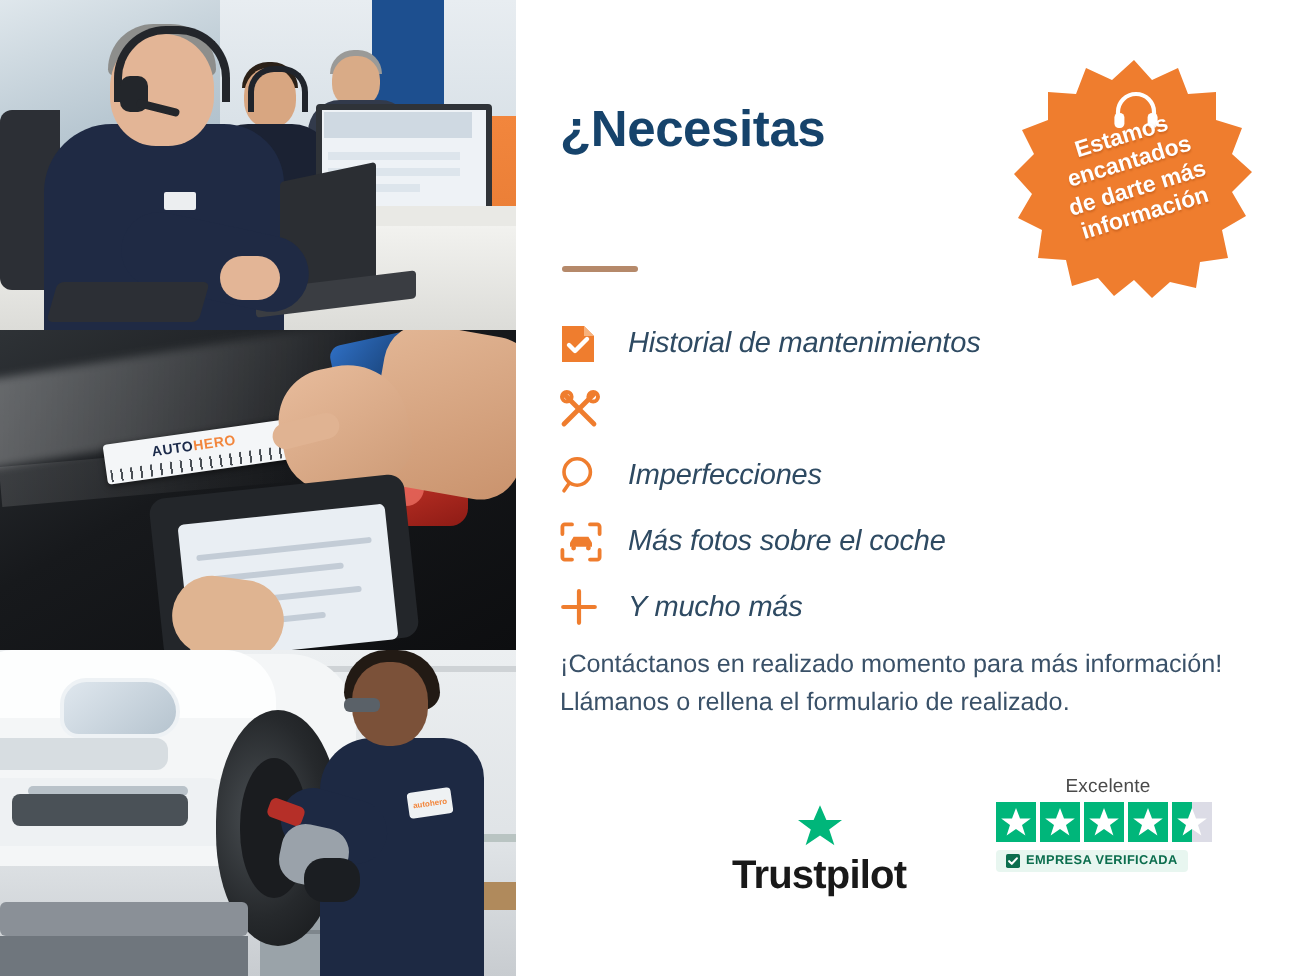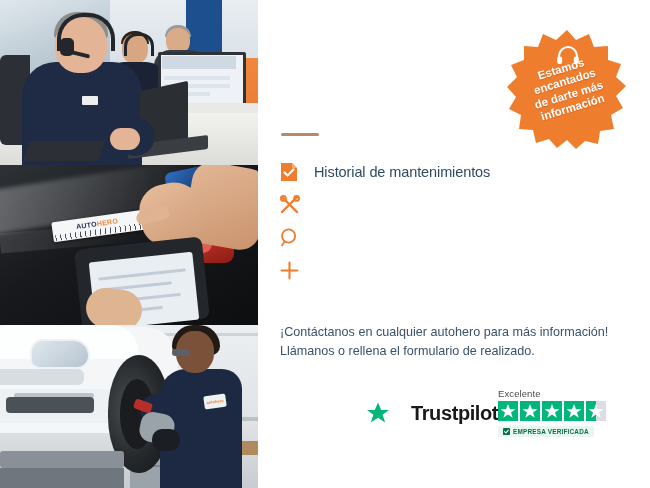--- a/index.html
+++ b/index.html
@@ -129,35 +129,35 @@
 
   
   .badge{position:absolute;left:248px;top:28px;width:122px;height:122px;}
   .badge svg{position:absolute;left:0;top:0;}
   .badge .hp{position:absolute;left:50px;top:17px;width:24px;height:20px;}
   .badge .btext{position:absolute;left:10px;top:34px;width:102px;
       transform:rotate(-17deg);text-align:center;
       font-size:11.5px;line-height:1.16;font-weight:700;color:#ffffff;
       text-shadow:0 1px 1px rgba(150,60,10,.35);}
 
-  .features{position:absolute;left:22px;top:155px;width:270px;}
+  .features{position:absolute;left:22px;top:155px;width:270px;font-style:italic;}
   .feat{display:flex;align-items:center;height:33px;}
   .feat .ico{width:34px;flex:0 0 34px;display:flex;align-items:center;justify-content:flex-start;}
   .feat .ftxt{font-size:14.5px;color:#2e4a62;letter-spacing:-.1px;}
 
   .para{position:absolute;left:22px;top:323px;width:360px;
       font-size:12.6px;line-height:1.5;color:#3a5168;}
   .para span{display:block;}
 
   
   .tp{position:absolute;left:108px;top:388px;width:288px;height:60px;}
-  .tp-logo{position:absolute;left:0px;top:14px;display:flex;gap:21px;}
+  .tp-logo{position:absolute;left:0px;top:14px;display:flex;align-items:center;gap:2px;flex-direction:column;}
   .tp-logo .name{font-size:20px;font-weight:700;color:#191919;letter-spacing:-.4px;}
   .tp-right{position:absolute;left:132px;top:0px;width:112px;}
-  .tp-excelente{font-size:9.5px;color:#4a4a4a;margin-bottom:2px;letter-spacing:.1px;}
+  .tp-excelente{font-size:9.5px;color:#4a4a4a;margin-bottom:2px;letter-spacing:.1px;text-align:center;}
   .tp-stars{display:flex;gap:2px;}
   .tp-stars .st{position:relative;width:20px;height:20px;background:#00b67a;overflow:hidden;}
   .tp-stars .st.half{background:linear-gradient(90deg,#00b67a 0 50%,#dcdce6 50% 100%);}
   .tp-stars .st svg{position:absolute;left:2px;top:2px;}
   .tp-verified{margin-top:3px;display:inline-flex;align-items:center;gap:3px;
       background:#e8f6f0;border-radius:2px;padding:2px 5px;}
   .tp-verified .vtxt{font-size:6.4px;font-weight:700;color:#0c6e4e;letter-spacing:.2px;}
 </style>
 </head>
 <body>
@@ -258,20 +258,21 @@
         <div class="tool"></div>
       <div class="mech-glove"></div>
         <div class="mech-glove2"></div>
     </div>
 
   </div>
 
   <div class="content">
 
     <div class="heading">
+      <span class="l1">¿Necesitas</span>
     </div>
     <div class="rule"></div>
 
     <div class="badge">
       <svg width="122" height="122" viewBox="0 0 122 122">
         <path fill="#ef7d2e" d="M61 2 L70 12 L83 6 L88 19 L102 18 L102 32 L115 36 L110 49 L120 58 L110 68
         L117 80 L105 87 L108 101 L94 103 L92 116 L79 113 L70 121 L61 112 L51 120 L43 111 L30 115 L27 102
         L13 101 L15 87 L3 81 L10 69 L1 59 L11 49 L5 37 L18 32 L18 18 L32 19 L37 6 L50 12 Z"></path>
       </svg>
       <svg class="hp" viewBox="0 0 24 20">
@@ -311,35 +312,51 @@
         </span>
       </div>
 
       <div class="feat">
         <span class="ico">
           <svg width="19" height="19" viewBox="0 0 19 19">
             <circle cx="8.6" cy="8" r="6.6" fill="none" stroke="#ef7d2e" stroke-width="1.8"></circle>
             <path d="M4.6 13.6 L2 17.4" stroke="#ef7d2e" stroke-width="1.8" stroke-linecap="round"></path>
           </svg>
         </span>
-      </div>
-
+        <span class="ftxt">Imperfecciones</span>
+      </div>
+
+      <div class="feat">
+        <span class="ico">
+          <svg width="21" height="20" viewBox="0 0 21 20">
+            <path d="M1.2 6 V2.4 A1.2 1.2 0 0 1 2.4 1.2 H6" fill="none" stroke="#ef7d2e" stroke-width="1.9" stroke-linecap="round"></path>
+            <path d="M15 1.2 H18.6 A1.2 1.2 0 0 1 19.8 2.4 V6" fill="none" stroke="#ef7d2e" stroke-width="1.9" stroke-linecap="round"></path>
+            <path d="M19.8 14 V17.6 A1.2 1.2 0 0 1 18.6 18.8 H15" fill="none" stroke="#ef7d2e" stroke-width="1.9" stroke-linecap="round"></path>
+            <path d="M6 18.8 H2.4 A1.2 1.2 0 0 1 1.2 17.6 V14" fill="none" stroke="#ef7d2e" stroke-width="1.9" stroke-linecap="round"></path>
+            <path d="M5 12.4 h11 v-2 l-1.8-3 h-7.4 l-1.8 3 Z" fill="#ef7d2e"></path>
+            <circle cx="6.8" cy="13" r="1.2" fill="#ef7d2e"></circle>
+            <circle cx="14.2" cy="13" r="1.2" fill="#ef7d2e"></circle>
+          </svg>
+        </span>
+        <span class="ftxt">Más fotos sobre el coche</span>
+      </div>
 
       <div class="feat">
         <span class="ico">
           <svg width="19" height="19" viewBox="0 0 19 19">
             <path d="M9.5 1.6 V17.4 M1.6 9.5 H17.4" stroke="#ef7d2e" stroke-width="2.1" stroke-linecap="round"></path>
           </svg>
         </span>
+        <span class="ftxt">Y mucho más</span>
       </div>
 
     </div>
 
     <div class="para">
-      <span>¡Contáctanos en cualquier autohero para más información!</span>
+      <span>¡Contáctanos en realizado momento para más información!</span>
       <span>Llámanos o rellena el formulario de realizado.</span>
     </div>
 
     <div class="tp">
       <div class="tp-logo">
         <svg width="24" height="23" viewBox="0 0 24 23">
           <path d="M12 0.6 L15.2 8 L23 8 L16.6 12.8 L19.2 20.6 L12 15.8 L4.8 20.6 L7.4 12.8 L1 8 L8.8 8 Z" fill="#00b67a"></path>
         </svg>
         <span class="name">Trustpilot</span>
       </div>

